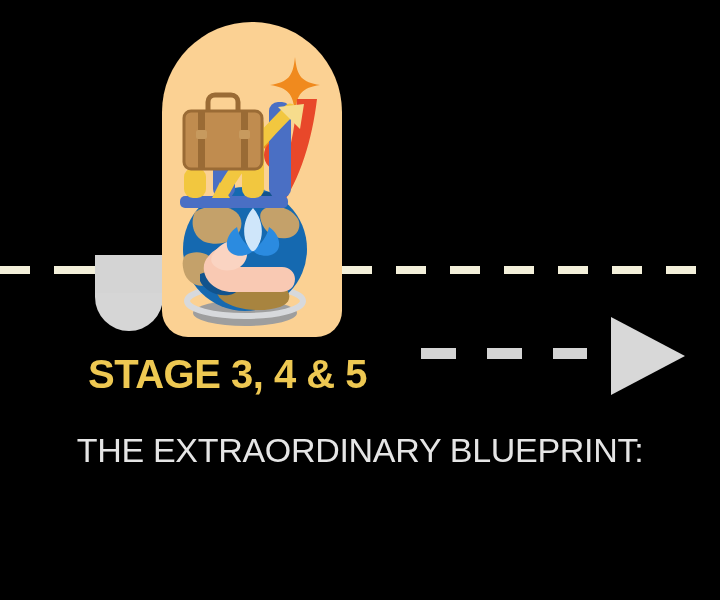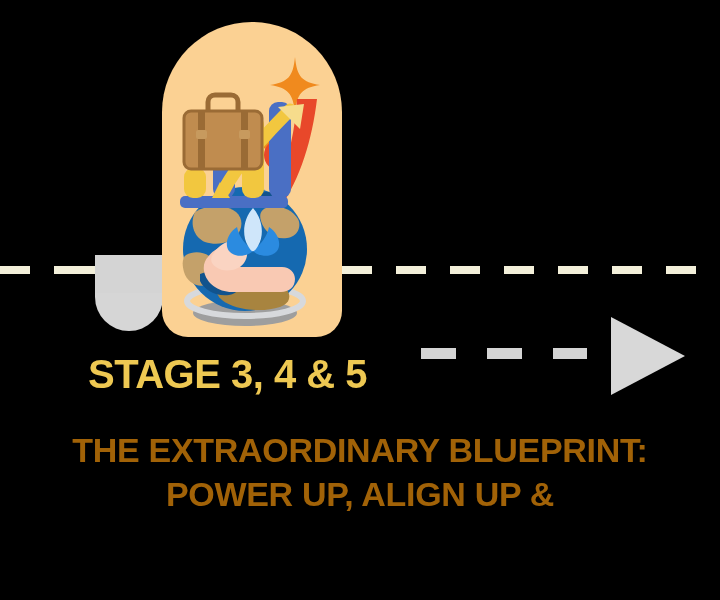--- a/index.html
+++ b/index.html
@@ -119,23 +119,23 @@
     font-family: "Liberation Sans", sans-serif;
   }
   .headline {
     position: absolute;
     left: 0;
     top: 428px;
     width: 720px;
     text-align: center;
     font-size: 34px;
     line-height: 44px;
-    font-weight: bold;
+    font-weight: normal;
     letter-spacing: -0.3px;
-    color: #a16207;
+    color: #e5e5e5;
     font-family: "Liberation Sans", sans-serif;
   }
   .headline .hl {
     display: block;
   }
 </style>
 </head>
 <body>
 
 <div id="stage">
@@ -215,16 +215,15 @@
 
   <div class="gray-dash gd1"></div>
   <div class="gray-dash gd2"></div>
   <div class="gray-dash gd3"></div>
   <div class="arrow"></div>
 
   <div class="stage-label">STAGE 3, 4 &amp; 5</div>
 
   <div class="headline">
     <span class="hl">THE EXTRAORDINARY BLUEPRINT:</span>
-    <span class="hl">POWER UP, ALIGN UP &amp;</span>
   </div>
 
 </div>
 
 </body></html>

